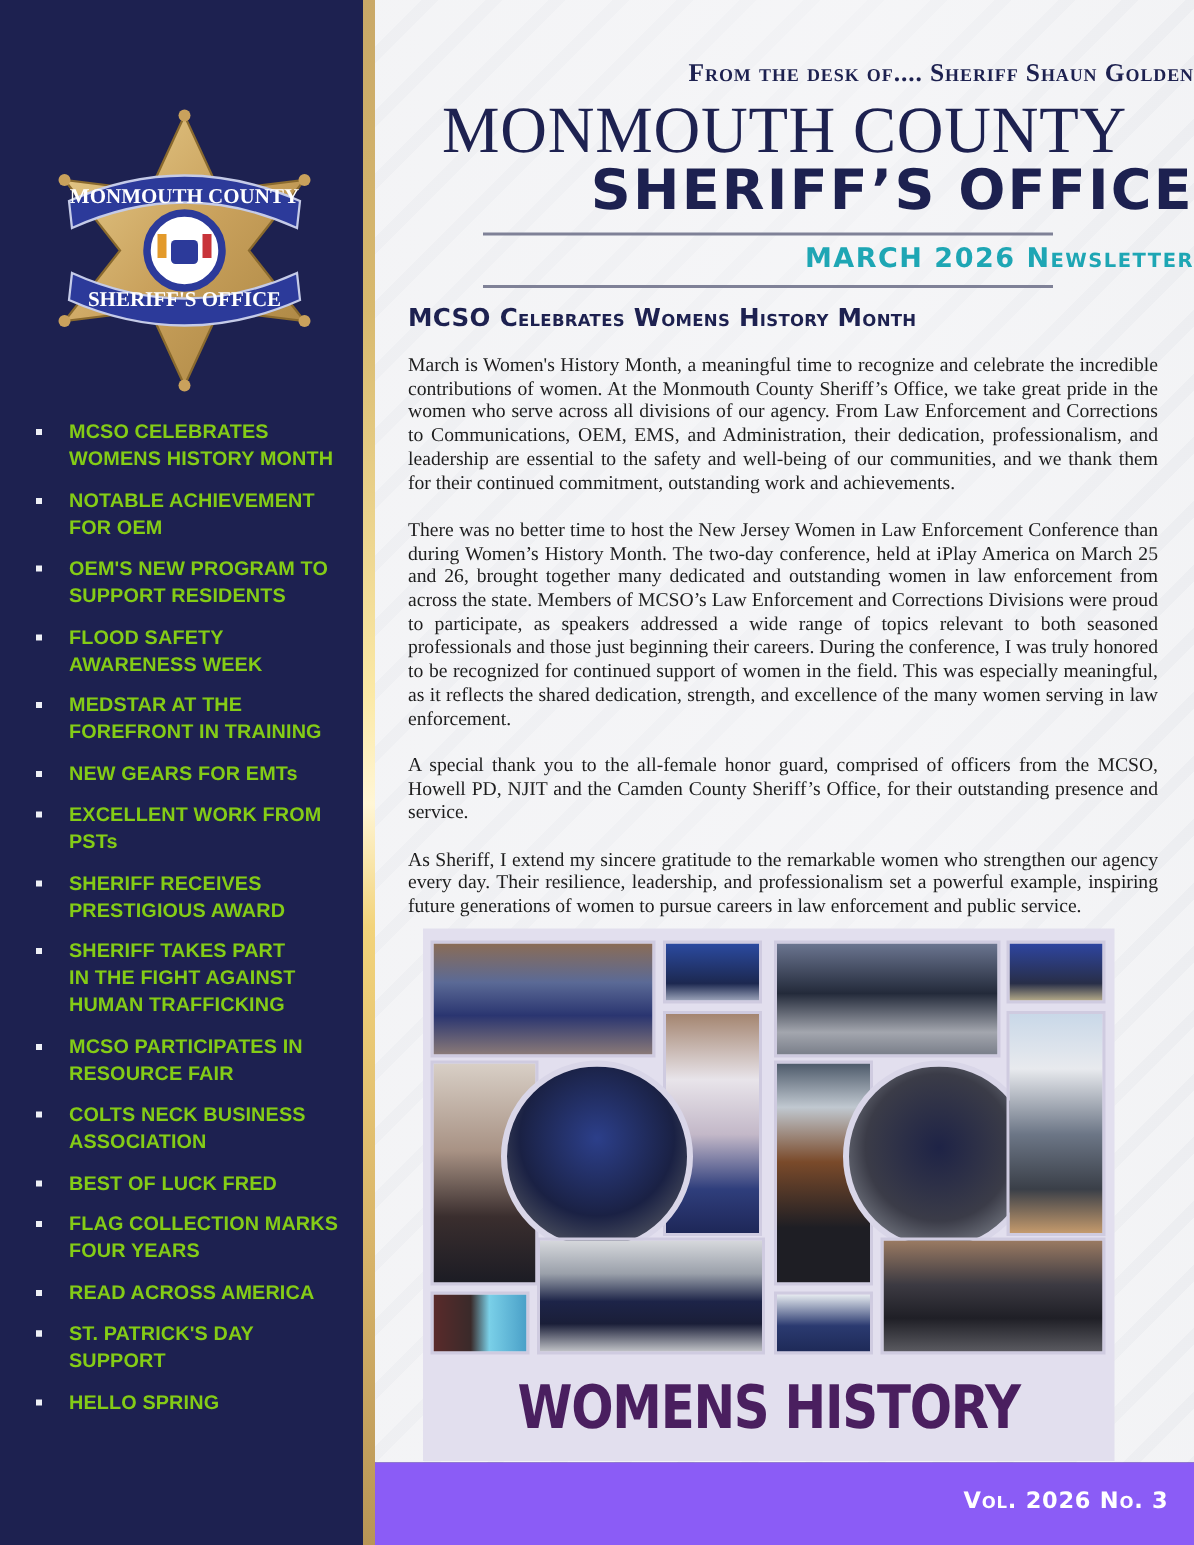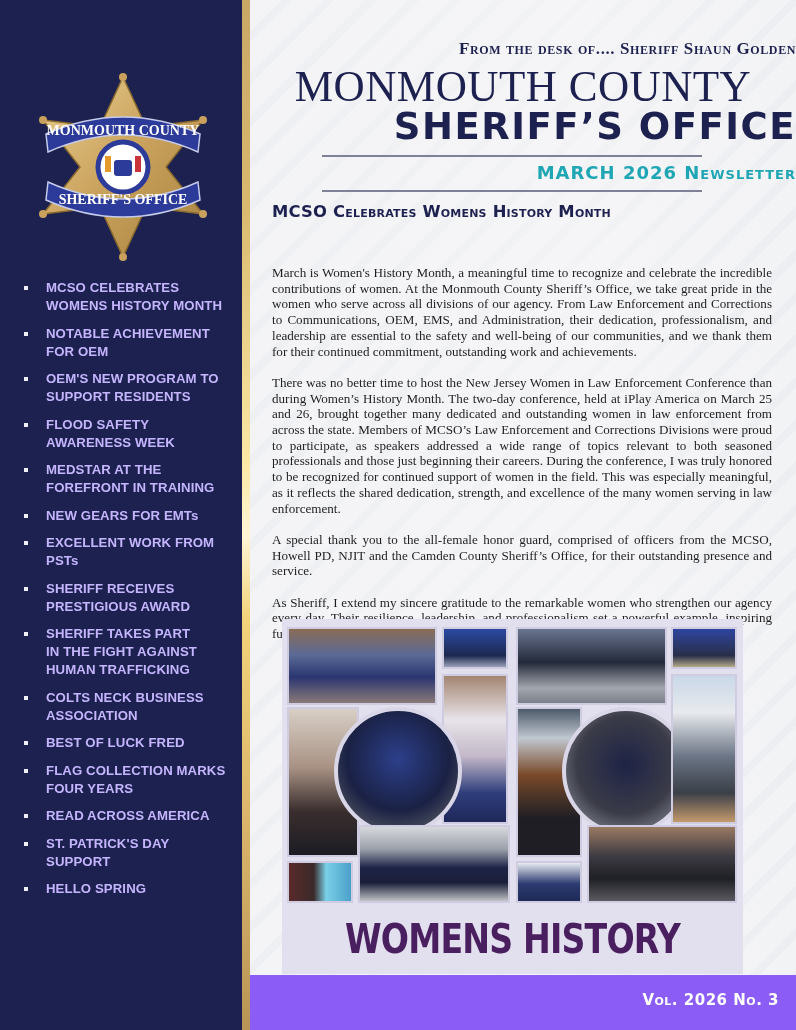--- a/index.html
+++ b/index.html
@@ -5,21 +5,21 @@
   * { box-sizing: border-box; margin: 0; padding: 0; }
   html, body { width: 796px; height: 1030px; overflow: hidden; }
   body { position: relative; background: #1d2150; font-family: "Liberation Serif", serif; }
 
   
   .sidebar { position: absolute; left: 0; top: 0; width: 242px; height: 1030px; background: #1d2150; }
   .gold-strip { position: absolute; left: 242px; top: 0; width: 8px; height: 1030px;
     background: linear-gradient(180deg, #c9a867 0%, #d8b96e 20%, #fbe9a6 45%, #fff6d6 52%, #f2d37a 60%, #d9b56a 80%, #b89556 100%); }
   .badge { position: absolute; left: 38px; top: 72px; width: 170px; height: 190px; }
   .toc { position: absolute; left: 22px; top: 279px; width: 215px; list-style: none; }
-  .toc li { position: relative; padding-left: 24px; color: #c4b5fd; font-family: "Liberation Sans", sans-serif;
+  .toc li { position: relative; padding-left: 24px; color: #84cc16; font-family: "Liberation Sans", sans-serif;
     font-size: 13.2px; font-weight: 700; line-height: 18px; margin-bottom: 9.5px; letter-spacing: 0.1px; cursor: pointer; }
   .toc li .bullet { position: absolute; left: 2px; top: 7px; width: 4px; height: 4px; background: #eef0f6; }
   .toc li .t { white-space: pre-line; display: block; }
 
   
   .main { position: absolute; left: 250px; top: 0; width: 546px; height: 975px;
     background: repeating-linear-gradient(135deg, #eff0f2 0px, #eff0f2 22px, #e4e6ea 22px, #e4e6ea 30px); overflow: hidden; }
   .main::after { content: ""; position: absolute; inset: 0;
     background: linear-gradient(90deg, rgba(247,247,249,0.55), rgba(247,247,249,0.75) 60%, rgba(247,247,249,0.45)); pointer-events: none; }
   .main > * { position: relative; z-index: 1; }
@@ -31,21 +31,21 @@
   .title2 { position: absolute; top: 104px; left: 0; width: 546px; text-align: right; color: #1d2150;
     font-family: "DejaVu Sans", sans-serif; font-weight: 700; font-size: 37px; line-height: 46px; letter-spacing: 1.5px; }
   .rule { position: absolute; left: 72px; width: 380px; height: 1.5px; background: #7f8197; }
   .rule.r1 { top: 155px; } .rule.r2 { top: 190px; }
   .issue { position: absolute; top: 162px; left: 0; width: 546px; text-align: right; color: #1ea6b4;
     font-family: "DejaVu Sans", sans-serif; font-weight: 700; font-size: 18px; letter-spacing: 1px; font-variant: small-caps; }
   .headline { position: absolute; top: 202px; left: 22px; width: 520px; color: #1d2150;
     font-family: "DejaVu Sans", sans-serif; font-weight: 700; font-size: 16.4px; font-variant: small-caps; letter-spacing: 0.2px; }
 
   .body { position: absolute; top: 235px; left: 22px; width: 500px; color: #1e1e1e;
-    font-size: 13.1px; line-height: 15.7px; text-align: justify; hyphens: auto; margin-top: 30px; }
+    font-size: 13.1px; line-height: 15.7px; text-align: justify; hyphens: auto; }
   .body p { margin-bottom: 15.7px; }
 
   
   .collage { position: absolute; top: 619px; left: 32px; width: 461px; height: 355px; background: #e2dfee; }
   .ph { position: absolute; border: 2px solid #cfcbe0; overflow: hidden; }
   .circ { position: absolute; border-radius: 50%; border: 4px solid #d9d6e8; overflow: hidden; }
   .whm { position: absolute; left: 0; top: 290px; width: 461px; text-align: center; color: #4a1f5f;
     font-family: "DejaVu Sans", sans-serif; font-weight: 700; font-size: 40px; letter-spacing: -1px; transform: scaleX(0.83); transform-origin: center; line-height: 60px; }
 
   
@@ -122,20 +122,22 @@
 PRESTIGIOUS AWARD</span>
       </li>
     <li>
         <span class="bullet"></span>
         <span class="t">SHERIFF TAKES PART
 IN THE FIGHT AGAINST
 HUMAN TRAFFICKING</span>
       </li>
     <li>
         <span class="bullet"></span>
+        <span class="t">MCSO PARTICIPATES IN
+RESOURCE FAIR</span>
       </li>
     <li>
         <span class="bullet"></span>
         <span class="t">COLTS NECK BUSINESS
 ASSOCIATION</span>
       </li>
     <li>
         <span class="bullet"></span>
         <span class="t">BEST OF LUCK FRED</span>
       </li>

